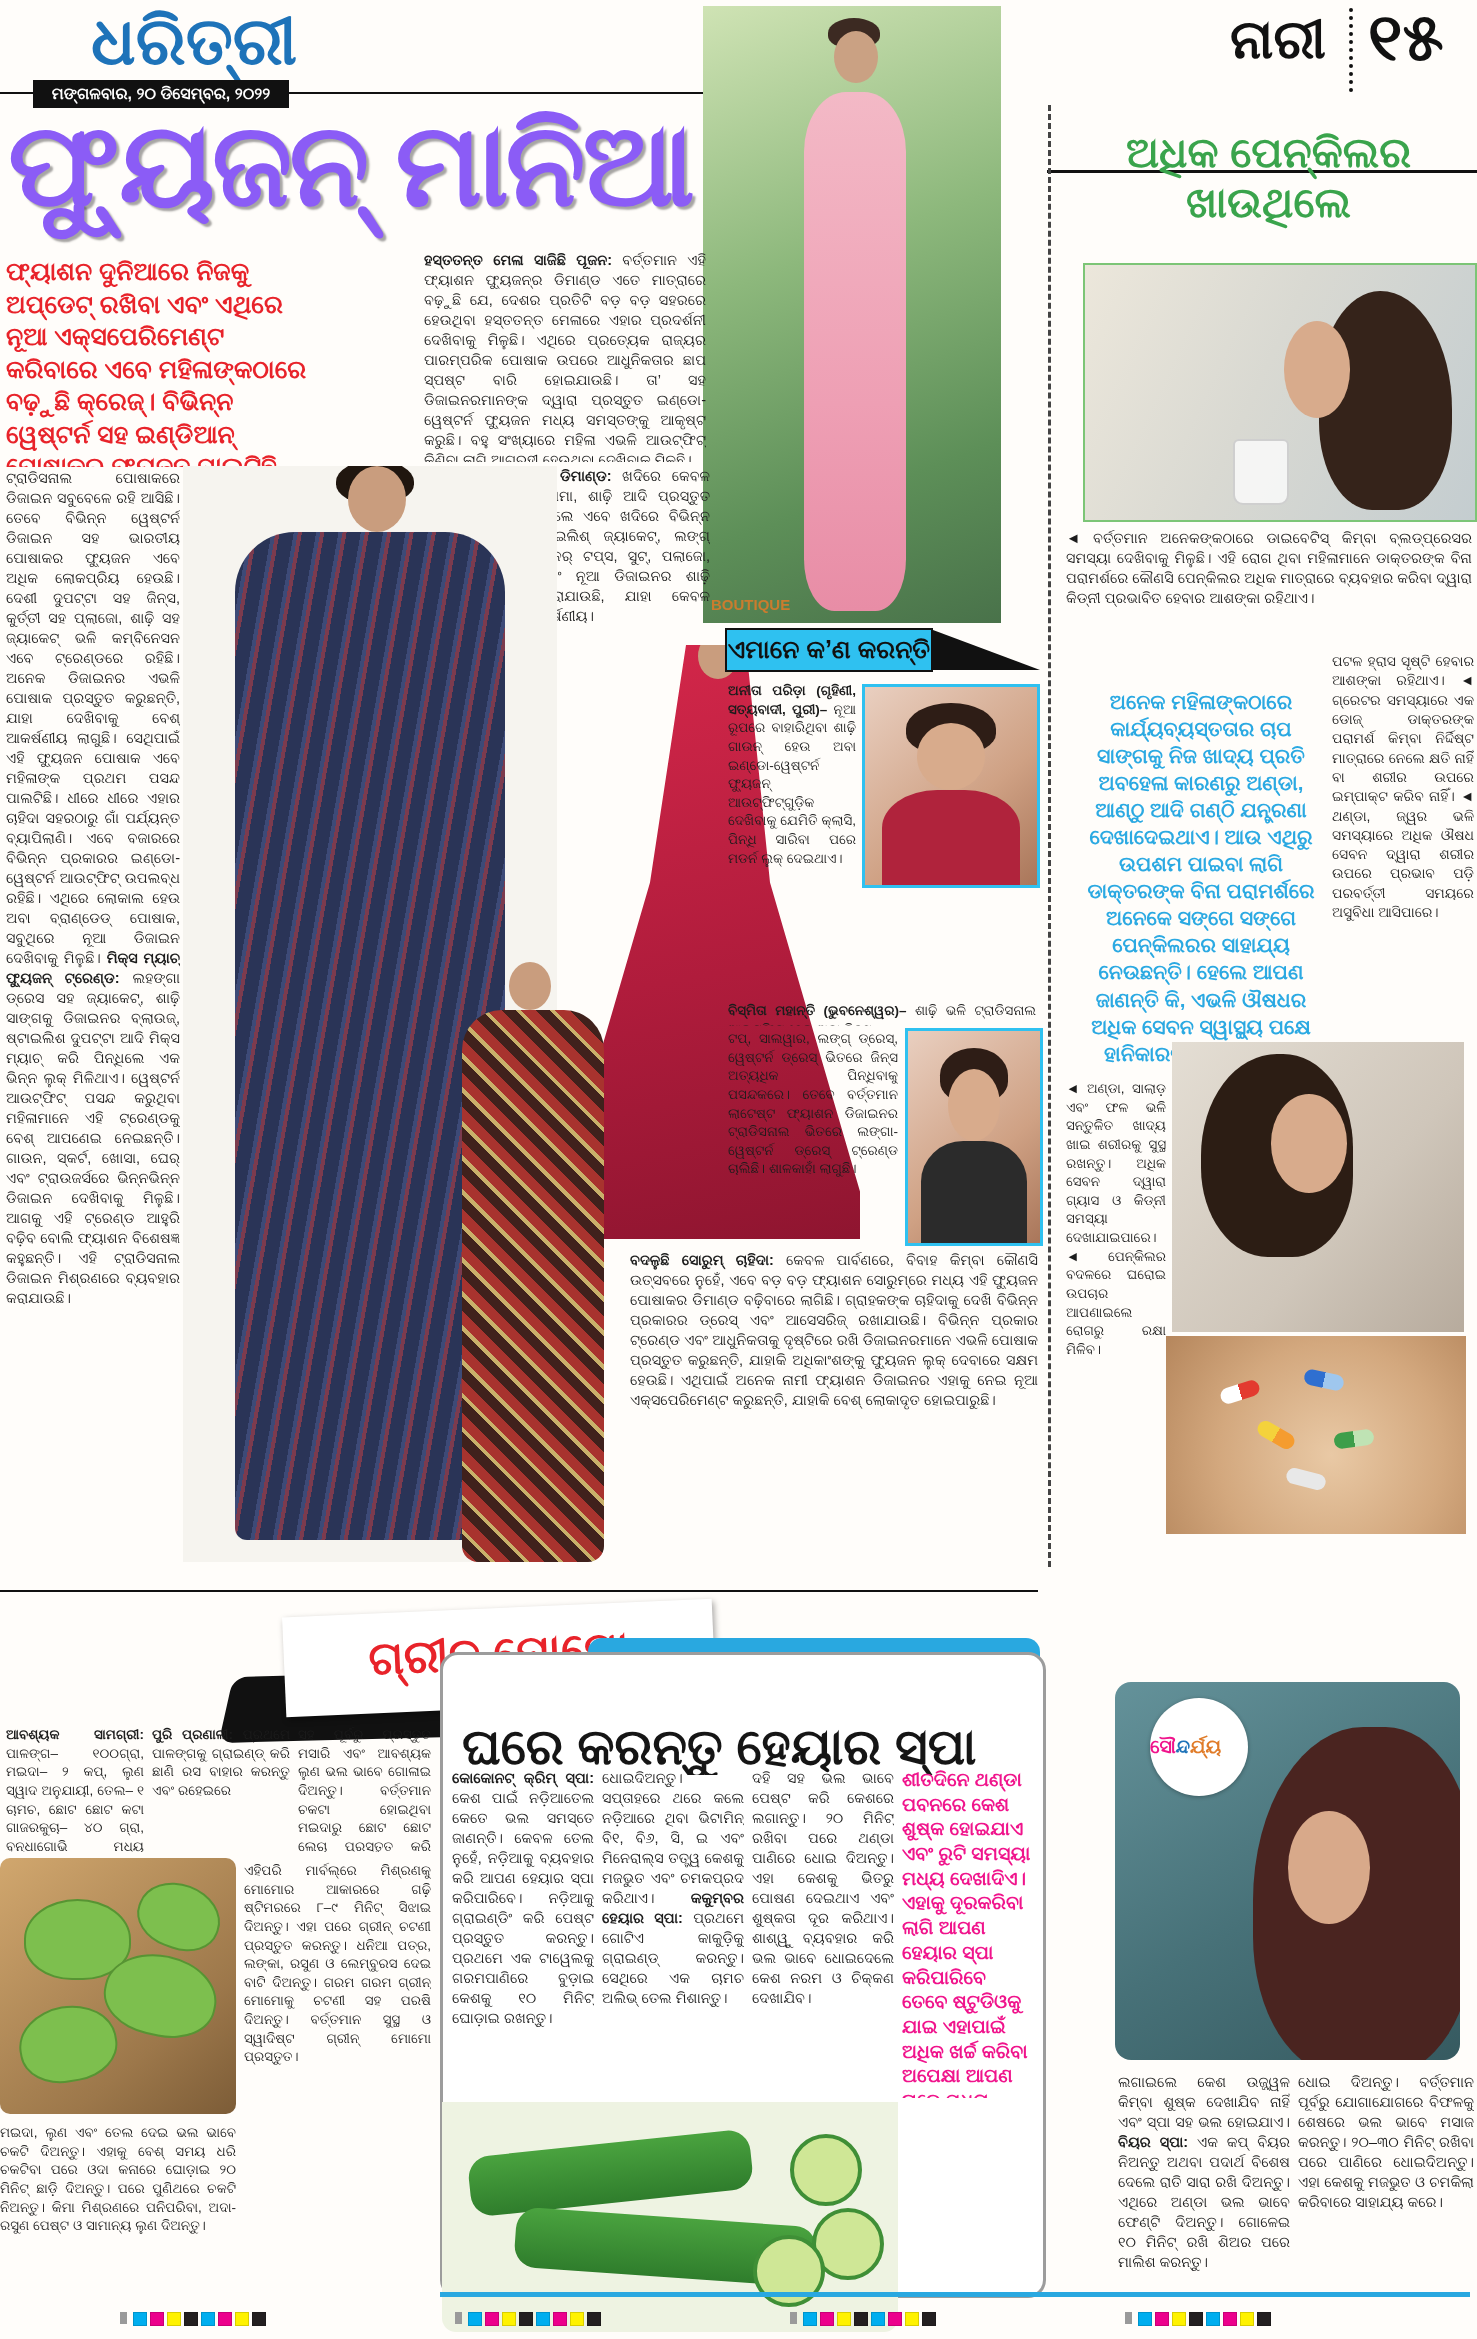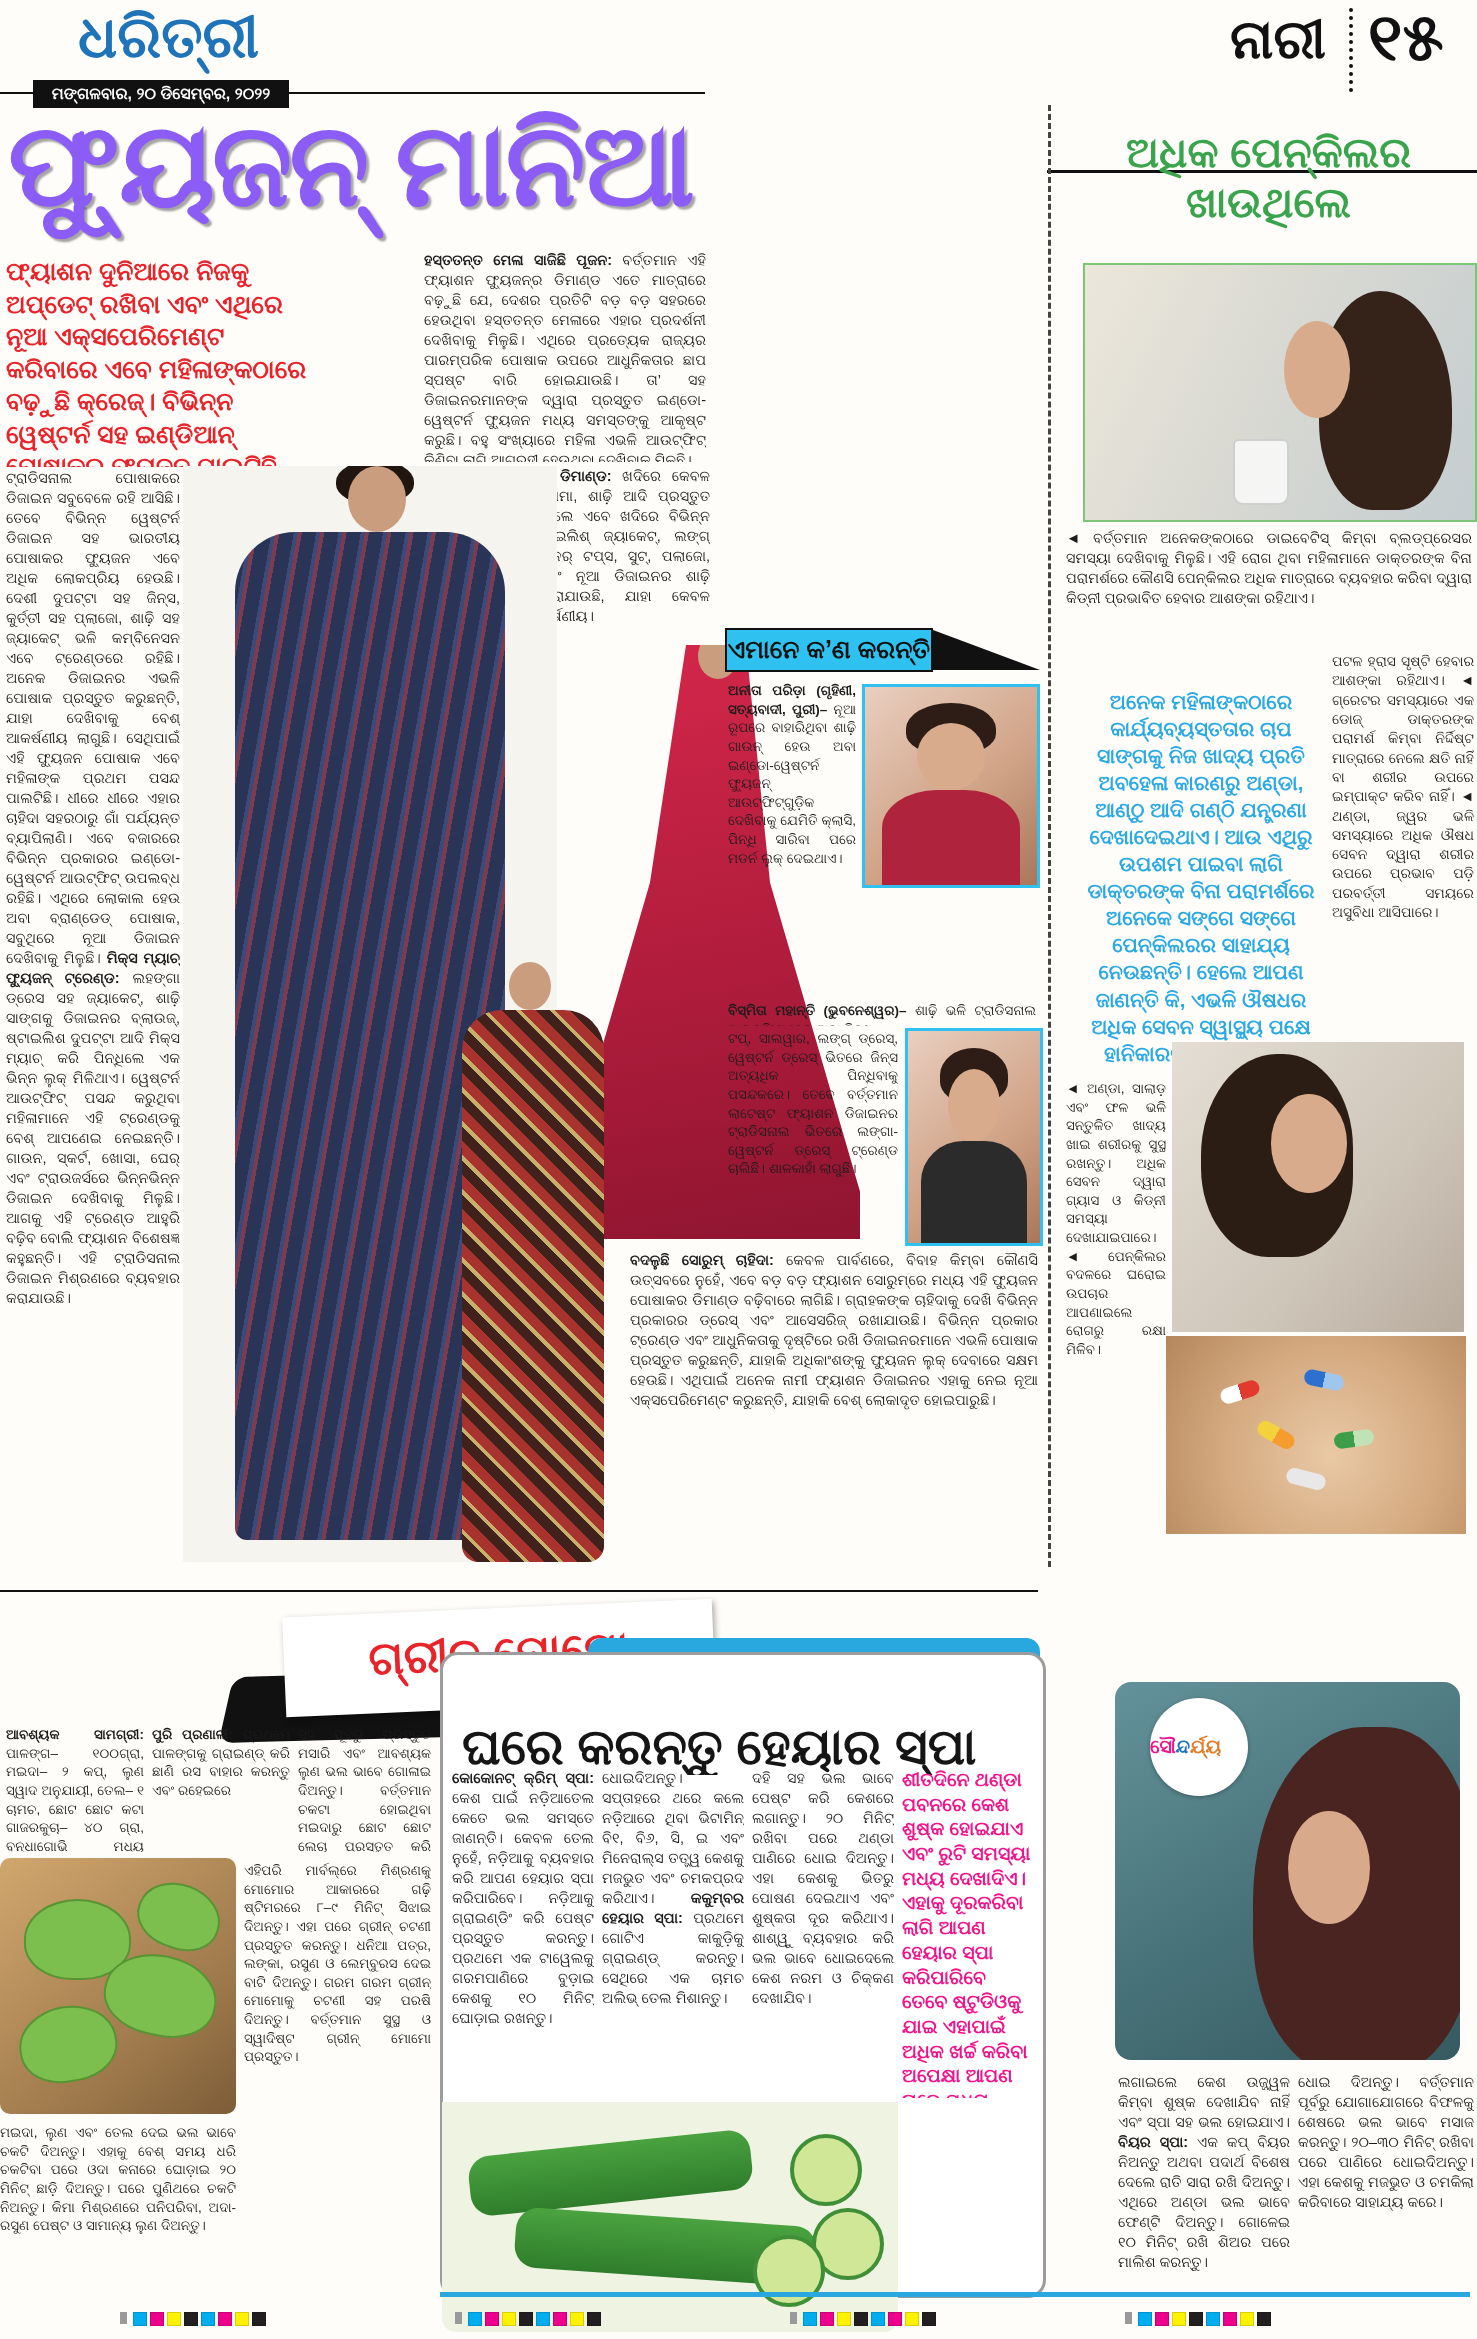--- a/index.html
+++ b/index.html
@@ -4,21 +4,21 @@
 <style>
   html,body{margin:0;padding:0;background:#e9e7e2;}
   .page{position:relative;width:1477px;height:2339px;background:#fffdfa;margin:0 auto;
         font-family:"Liberation Sans",sans-serif;color:#1c1c1c;overflow:hidden;}
   .abs{position:absolute;}
   .txt{font-size:14.5px;line-height:1.38;text-align:justify;overflow:hidden;}
   .txt b{font-weight:900;}
   p{margin:0;}
 
   
-  .logo-odia{font-size:58px;font-weight:900;color:#1e73b9;line-height:1;}
+  .logo-odia{font-size:66px;font-weight:900;color:#1e73b9;line-height:1;margin-left:13px;}
   .logo-latin{font-size:12px;font-weight:700;color:#1e73b9;letter-spacing:4px;margin-top:20px;padding-left:6px;}
   .dateline{left:33px;top:80px;width:256px;height:28px;background:#111;color:#fff;
             font-size:16px;font-weight:700;text-align:center;line-height:28px;}
   .rule{background:#111;}
   .rule-a{left:0;top:92px;width:33px;height:2px;}
   .rule-b{left:289px;top:92px;width:416px;height:2px;}
   .rule-c{left:1047px;top:170px;width:430px;height:3px;}
   .section-name{left:1230px;top:12px;font-size:54px;font-weight:900;color:#111;line-height:1;}
   .vdots{left:1349px;top:8px;height:84px;border-left:4px dotted #111;}
   .page-num{left:1368px;top:4px;font-size:66px;font-weight:900;color:#111;line-height:1;}
@@ -153,20 +153,26 @@
   <div class="abs rule rule-a"></div>
   <div class="abs rule rule-b"></div>
   <div class="abs rule rule-c"></div>
   <div class="abs section-name">ନାରୀ</div>
   <div class="abs vdots"></div>
   <div class="abs page-num">୧୫</div>
   <div class="abs vdots-main"></div>
 
   <h1 class="abs fusion-headline">ଫ୍ୟୁଜନ୍ ମାନିଆ</h1>
 
+  <div class="abs photo photo-pink">
+    <div class="fig pink-hair"></div>
+    <div class="fig pink-head"></div>
+    <div class="fig pink-body"></div>
+    <span class="watermark">BOUTIQUE</span>
+  </div>
 
   <p class="abs intro-red">ଫ୍ୟାଶନ ଦୁନିଆରେ ନିଜକୁ ଅପ୍‌ଡେଟ୍ ରଖିବା ଏବଂ ଏଥିରେ ନୂଆ ଏକ୍ସପେରିମେଣ୍ଟ କରିବାରେ ଏବେ ମହିଳାଙ୍କଠାରେ ବଢ଼ୁଛି କ୍ରେଜ୍। ବିଭିନ୍ନ ୱେଷ୍ଟର୍ନ ସହ ଇଣ୍ଡିଆନ୍ ପୋଷାକର ଫ୍ୟୁଜନ୍ ପାଲଟିଛି ଅନେକଙ୍କ ଲାଗି ଲାଟେଷ୍ଟ ଷ୍ଟାଇଲ୍ ଷ୍ଟେଟ୍‌ମେଣ୍ଟ...</p>
 
   <p class="abs txt" style="left:424px;top:250px;width:282px;height:212px;">
     <b>ହସ୍ତତନ୍ତ ମେଳା ସାଜିଛି ପୂଜନ:</b>
     <span>ବର୍ତ୍ତମାନ ଏହି ଫ୍ୟାଶନ ଫ୍ୟୁଜନ୍‌ର ଡିମାଣ୍ଡ ଏତେ ମାତ୍ରାରେ ବଢ଼ୁଛି ଯେ, ଦେଶର ପ୍ରତିଟି ବଡ଼ ବଡ଼ ସହରରେ ହେଉଥିବା ହସ୍ତତନ୍ତ ମେଳାରେ ଏହାର ପ୍ରଦର୍ଶନୀ ଦେଖିବାକୁ ମିଳୁଛି। ଏଥିରେ ପ୍ରତ୍ୟେକ ରାଜ୍ୟର ପାରମ୍ପରିକ ପୋଷାକ ଉପରେ ଆଧୁନିକତାର ଛାପ ସ୍ପଷ୍ଟ ବାରି ହୋଇଯାଉଛି। ତା’ ସହ ଡିଜାଇନରମାନଙ୍କ ଦ୍ୱାରା ପ୍ରସ୍ତୁତ ଇଣ୍ଡୋ-ୱେଷ୍ଟର୍ନ ଫ୍ୟୁଜନ ମଧ୍ୟ ସମସ୍ତଙ୍କୁ ଆକୃଷ୍ଟ କରୁଛି। ବହୁ ସଂଖ୍ୟାରେ ମହିଳା ଏଭଳି ଆଉଟ୍‌ଫିଟ୍ କିଣିବା ଲାଗି ଆଗ୍ରହୀ ହେଉଥିବା ଦେଖିବାକୁ ମିଳୁଛି।</span>
   </p>
 
   <p class="abs txt" style="left:470px;top:466px;width:240px;height:176px;">
     <b>ବଢ଼ୁଛି ଖଦିର ଡିମାଣ୍ଡ:</b>

